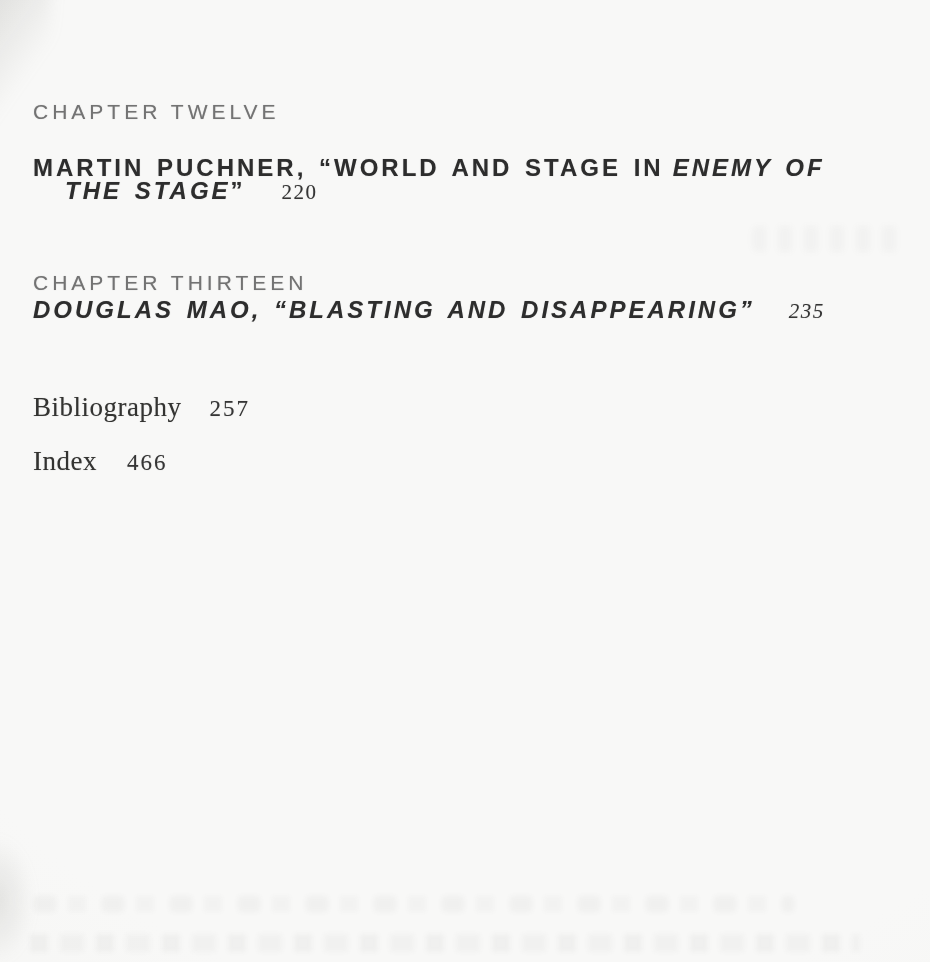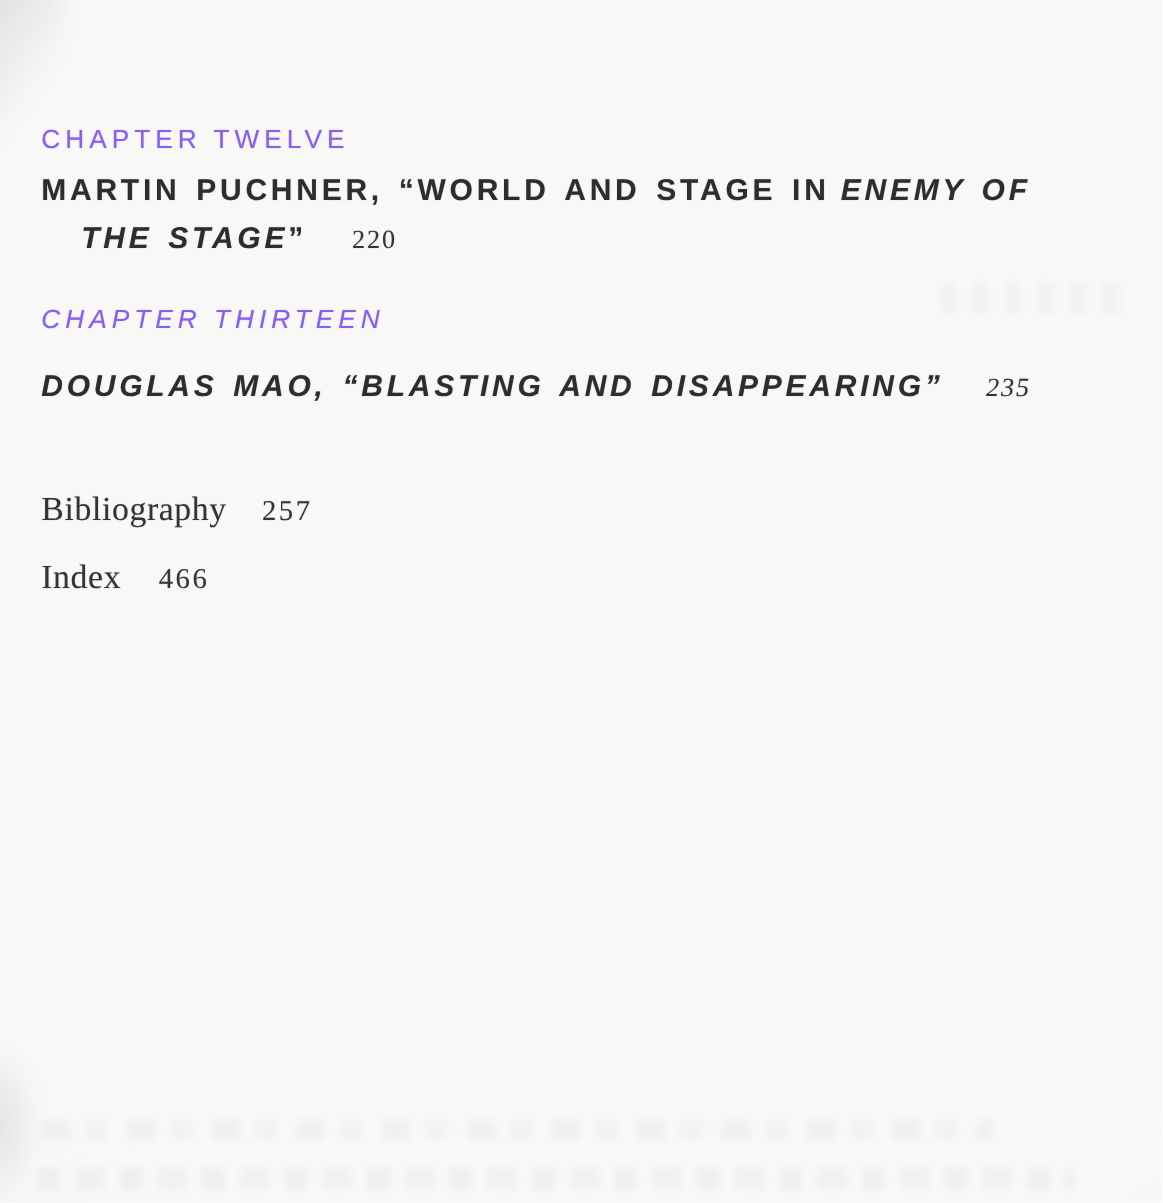--- a/index.html
+++ b/index.html
@@ -50,21 +50,21 @@
     filter: blur(2.5px);
     opacity: 0.20;
   }
 
   
   .chapter-label {
     left: 33px;
     font-size: 21px;
     font-weight: 400;
     letter-spacing: 4px;
-    color: #8b5cf6;
+    color: #737373;
     white-space: nowrap;
     text-shadow: 0 0 1px rgba(70,70,70,0.35);
   }
   .entry-line {
     left: 33px;
     font-size: 24px;
     font-weight: 700;
     letter-spacing: 3px;
     word-spacing: 3px;
     color: #2d2d2d;
@@ -105,29 +105,29 @@
 <body>
 
 <div class="abs corner-shadow-tl"></div>
 <div class="abs edge-smudge-bl"></div>
 <div class="abs smudge-tr"></div>
 <div class="abs bleed-line-1"></div>
 <div class="abs bleed-line-2"></div>
 
 <div class="abs chapter-label" style="top:100px;">CHAPTER TWELVE</div>
 
-<div class="abs entry-line" style="top:139px;">
+<div class="abs entry-line" style="top:154px;">
   <span>MARTIN PUCHNER, “WORLD AND STAGE IN</span><span class="italic title-italic-gap">ENEMY OF</span>
 </div>
 
 <div class="abs entry-line" style="top:177px; left:65px;">
   <span class="italic">THE STAGE</span><span>”</span><span class="pagenum">220</span>
 </div>
 
-<div class="abs chapter-label" style="top:244px;font-style:italic;">CHAPTER THIRTEEN</div>
+<div class="abs chapter-label" style="top:271px;">CHAPTER THIRTEEN</div>
 
 <div class="abs entry-line" style="top:296px;font-style:italic;">
   <span>DOUGLAS MAO, “BLASTING AND DISAPPEARING”</span><span class="pagenum" style="margin-left:34px;">235</span>
 </div>
 
 <div class="abs backmatter-row" style="top:392px;">
   <span>Bibliography</span><span class="pagenum">257</span>
 </div>
 
 <div class="abs backmatter-row" style="top:446px;">

